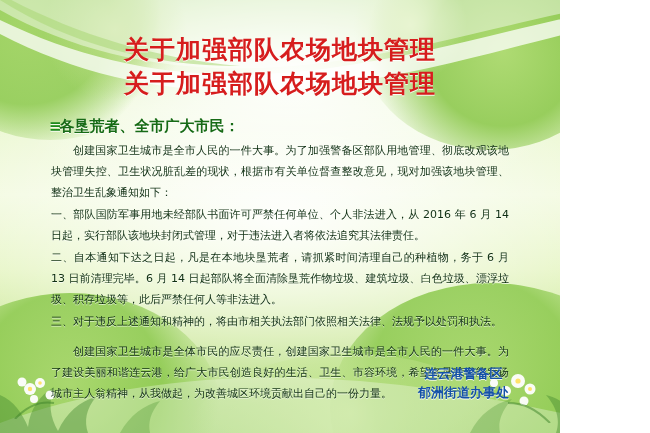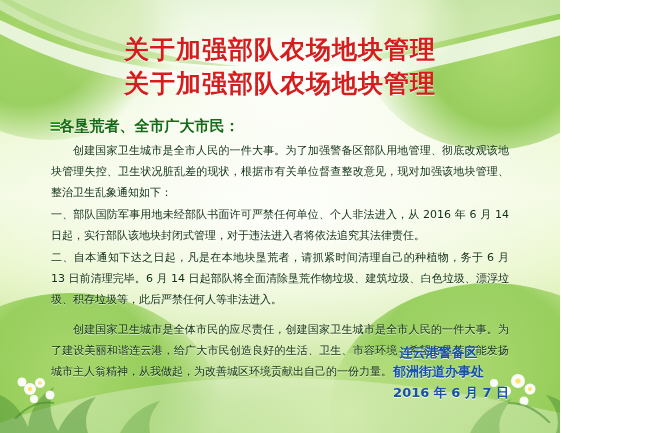--- a/index.html
+++ b/index.html
@@ -150,28 +150,28 @@
     </div>
 
     <div class="salutation">
       <span class="deco">≡</span><span>各垦荒者、全市广大市民：</span>
     </div>
 
     <div class="body">
       <p class="indent">创建国家卫生城市是全市人民的一件大事。为了加强警备区部队用地管理、彻底改观该地块管理失控、卫生状况脏乱差的现状，根据市有关单位督查整改意见，现对加强该地块管理、整治卫生乱象通知如下：</p>
       <p>一、部队国防军事用地未经部队书面许可严禁任何单位、个人非法进入，从 2016 年 6 月 14 日起，实行部队该地块封闭式管理，对于违法进入者将依法追究其法律责任。</p>
       <p>二、自本通知下达之日起，凡是在本地块垦荒者，请抓紧时间清理自己的种植物，务于 6 月 13 日前清理完毕。6 月 14 日起部队将全面清除垦荒作物垃圾、建筑垃圾、白色垃圾、漂浮垃圾、积存垃圾等，此后严禁任何人等非法进入。</p>
+      <p>三、对于违反上述通知和精神的，将由市相关执法部门依照相关法律、法规予以处罚和执法。</p>
       <div class="gap"></div>
       <p class="indent">创建国家卫生城市是全体市民的应尽责任，创建国家卫生城市是全市人民的一件大事。为了建设美丽和谐连云港，给广大市民创造良好的生活、卫生、市容环境，希望各垦荒者能发扬城市主人翁精神，从我做起，为改善城区环境贡献出自己的一份力量。</p>
     </div>
 
     <div class="signoff">
       <div class="cols">
         <div class="col">
           <div>连云港警备区</div>
           <div>郁洲街道办事处</div>
         </div>
       </div>
-      <div class="date">2016 年 6 月 7 日</div>
     </div>
 
   </div>
 </div>
 
 </body></html>

